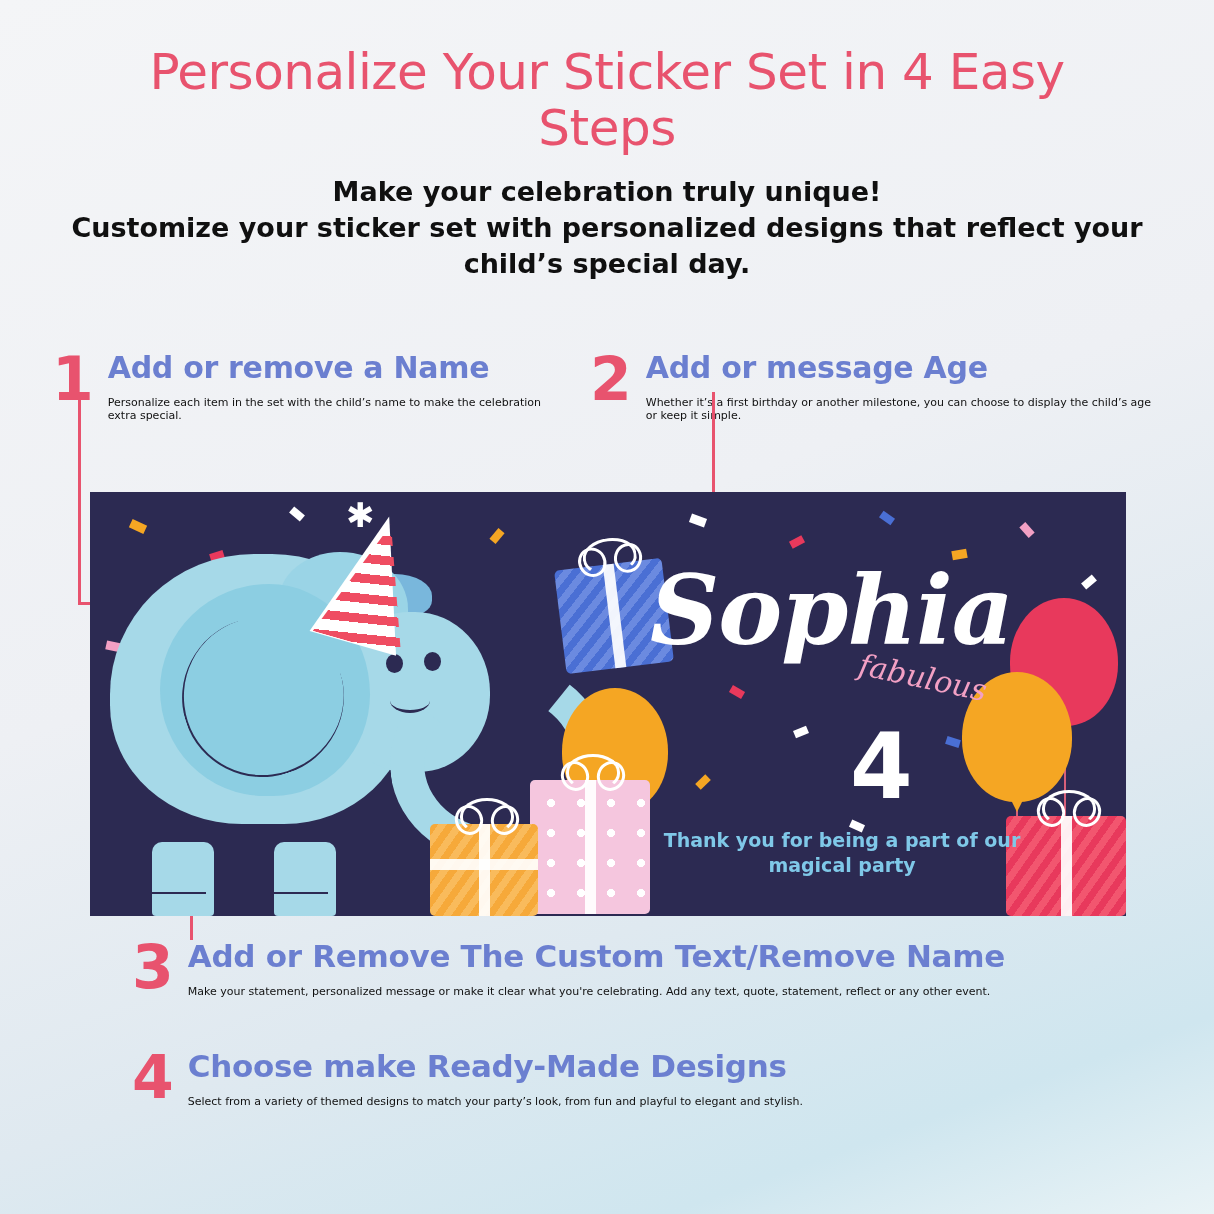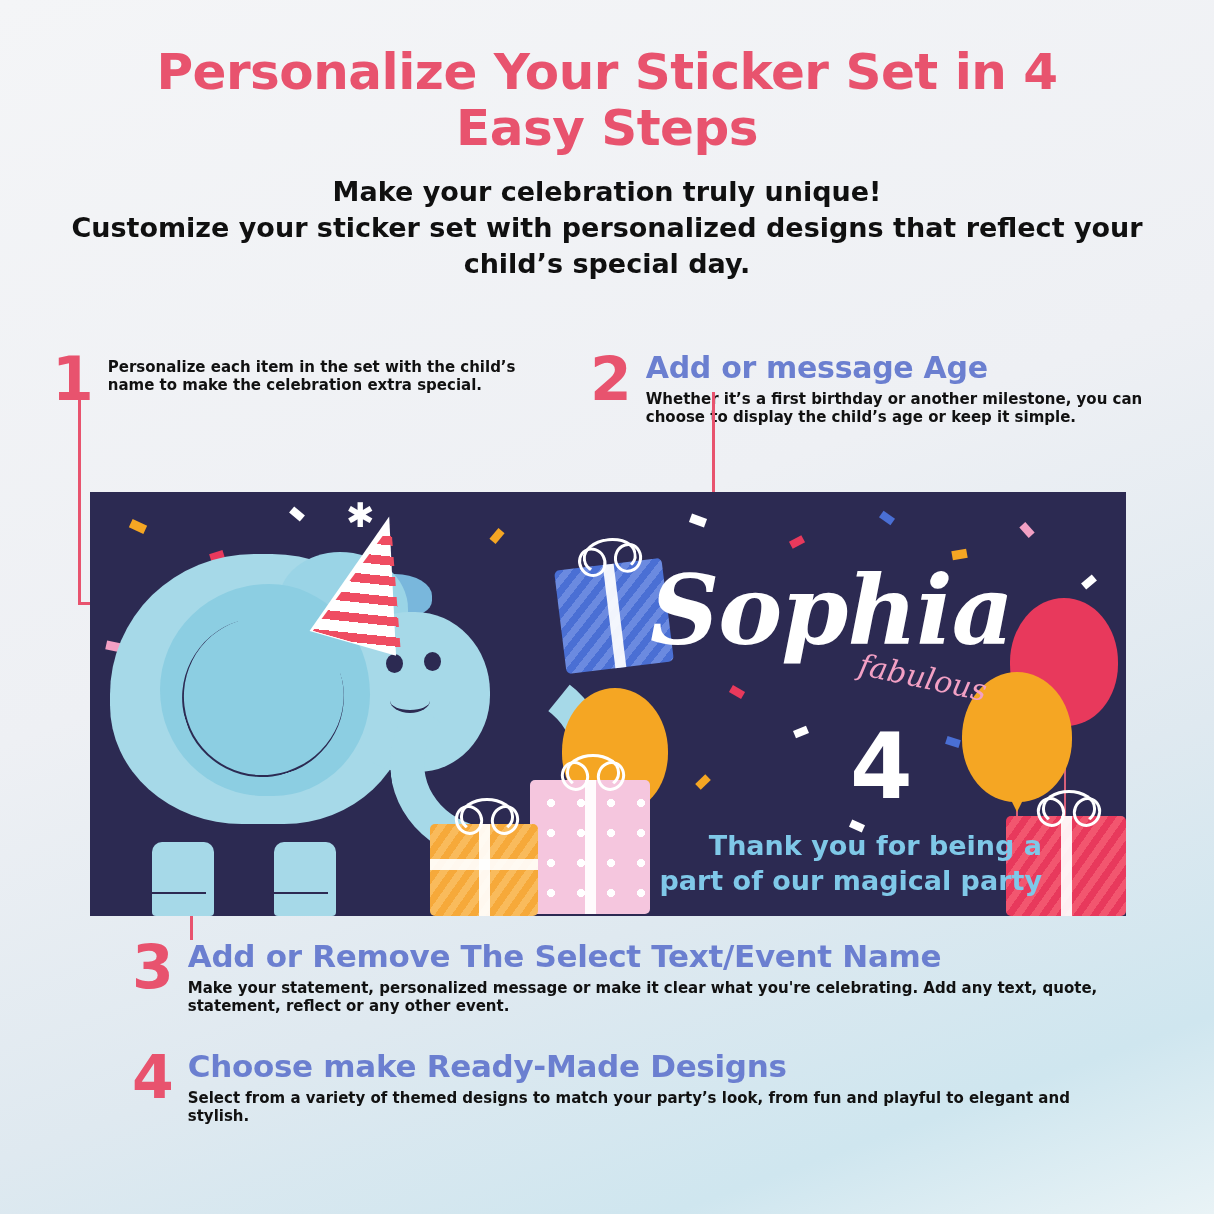--- a/index.html
+++ b/index.html
@@ -22,21 +22,21 @@
   }
 
   
   .header {
     padding-top: 44px;
     text-align: center;
   }
   .title {
     color: #e8536e;
     font-size: 50px;
-    font-weight: bold;
+    font-weight: normal;
     line-height: 1.12;
     letter-spacing: -0.5px;
     font-family: "DejaVu Sans", sans-serif;
     margin: 0 90px;
   }
   .subtitle {
     margin: 18px 60px 0 60px;
     color: #101010;
     font-size: 27px;
     font-weight: bold;
@@ -62,24 +62,24 @@
   .step-body { flex: 1 1 auto; }
   .step-head {
     color: #6b7fd0;
     font-size: 30px;
     font-weight: bold;
     font-family: "DejaVu Sans", sans-serif;
     line-height: 1.05;
     letter-spacing: -0.3px;
   }
   .step-desc {
-    margin-top: 6px;
+    margin-top: 12px;
     color: #111;
-    font-size: 15px;
-    font-weight: bold;
+    font-size: 11px;
+    font-weight: normal;
     line-height: 1.22;
     font-family: "DejaVu Sans", sans-serif;
   }
 
   #step1 { left: 52px;  top: 352px; width: 500px; }
   #step2 { left: 590px; top: 352px; width: 570px; }
   #step3 { left: 132px; top: 940px; width: 1000px; }
   #step4 { left: 132px; top: 1050px; width: 1000px; }
 
   #step3 .step-head, #step4 .step-head { font-size: 31px; }
@@ -281,42 +281,43 @@
   .age-num {
     position: absolute; left: 760px; top: 222px;
     color: #ffffff;
     font-size: 90px;
     font-weight: bold;
     font-family: "DejaVu Sans", sans-serif;
   }
   .thanks {
     position: absolute; left: 552px; top: 336px;
     width: 400px;
-    text-align: right;
+    text-align: center;
     color: #7fc8e8;
-    font-size: 27px;
+    font-size: 19px;
     font-weight: bold;
     line-height: 1.3;
     font-family: "DejaVu Sans", sans-serif;
   }
 </style>
 </head>
 <body>
 
 <div class="page">
 
   <div class="header">
     <div class="title">Personalize Your Sticker Set in 4 Easy Steps</div>
     <div class="subtitle" style="white-space:pre-line;">Make your celebration truly unique!
 Customize your sticker set with personalized designs that reflect your child’s special day.</div>
   </div>
 
   <div class="step-row" id="step1">
     <div class="step-num">1</div>
     <div class="step-body">
+      <div class="step-head">Add or remove a Name</div>
       <div class="step-desc">Personalize each item in the set with the child’s name to make the celebration extra special.</div>
     </div>
   </div>
 
   <div class="step-row" id="step2">
     <div class="step-num">2</div>
     <div class="step-body">
       <div class="step-head">Add or message Age</div>
       <div class="step-desc">Whether it’s a first birthday or another milestone, you can choose to display the child’s age or keep it simple.</div>
     </div>
@@ -407,21 +408,21 @@
 
     <div class="sticker-name">Sophia</div>
     <div class="fabulous">fabulous</div>
     <div class="age-num">4</div>
     <div class="thanks">Thank you for being a part of our magical party</div>
   </div>
 
   <div class="step-row" id="step3">
     <div class="step-num">3</div>
     <div class="step-body">
-      <div class="step-head">Add or Remove The Select Text/Event Name</div>
+      <div class="step-head">Add or Remove The Custom Text/Remove Name</div>
       <div class="step-desc">Make your statement, personalized message or make it clear what you're celebrating. Add any text, quote, statement, reflect or any other event.</div>
     </div>
   </div>
 
   <div class="step-row" id="step4">
     <div class="step-num">4</div>
     <div class="step-body">
       <div class="step-head">Choose make Ready-Made Designs</div>
       <div class="step-desc">Select from a variety of themed designs to match your party’s look, from fun and playful to elegant and stylish.</div>
     </div>

